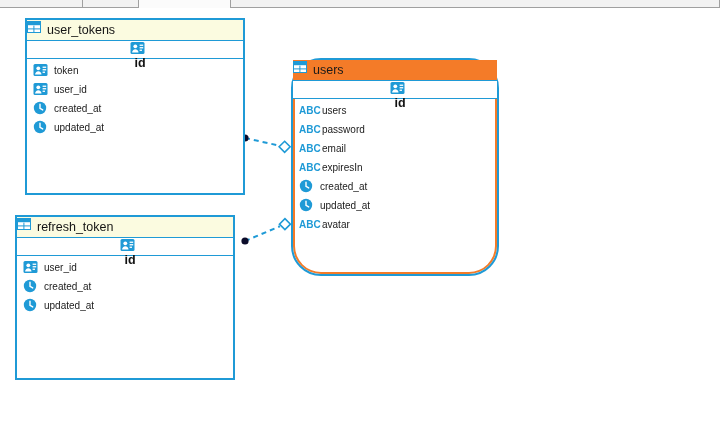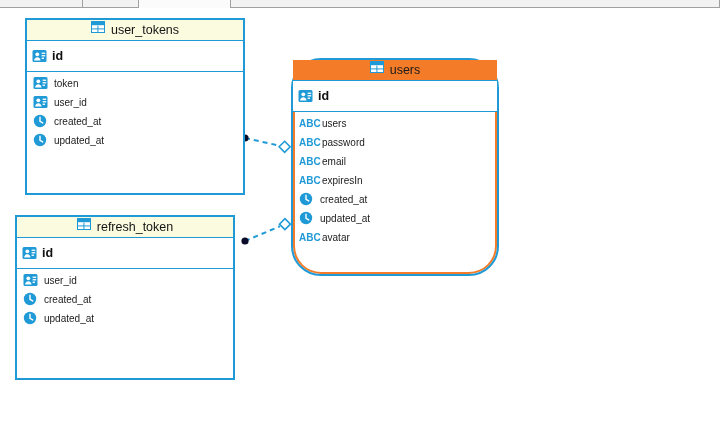--- a/index.html
+++ b/index.html
@@ -70,44 +70,44 @@
     border: 2px solid #1f9ad6;
   }
   .entity.selected {
     border: 2px solid #1f9ad6;
     box-shadow: inset 0 0 0 2px #f47b28;
   }
 
   .entity-header {
     height: 21px;
     line-height: 21px;
-    text-align: center;
     font-size: 12.5px;
     color: #141414;
     background: #fbfbe0;
     border-bottom: 1px solid #1f9ad6;
     box-sizing: border-box;
     white-space: nowrap;
   }
   .entity.selected .entity-header {
     background: #f47b28;
     border-bottom: 1px solid #1f9ad6;
   }
   .entity.selected .entity-header .entity-title { color: #1a1a1a; }
 
   .entity-header .tbl-icon { margin-right: 5px; vertical-align: -2px; }
 
   .pk-row {
-    height: 31px;
+    height: 18px;
     display: flex;
     align-items: center;
     padding-left: 5px;
     border-bottom: 1px solid #1f9ad6;
     box-sizing: border-box;
     background: #ffffff;
+    flex-direction: column;
   }
   .pk-row .col-name {
     font-size: 12.5px;
     font-weight: bold;
     color: #111111;
     margin-left: 5px;
   }
 
   .col-list { padding-top: 2px; }
 

